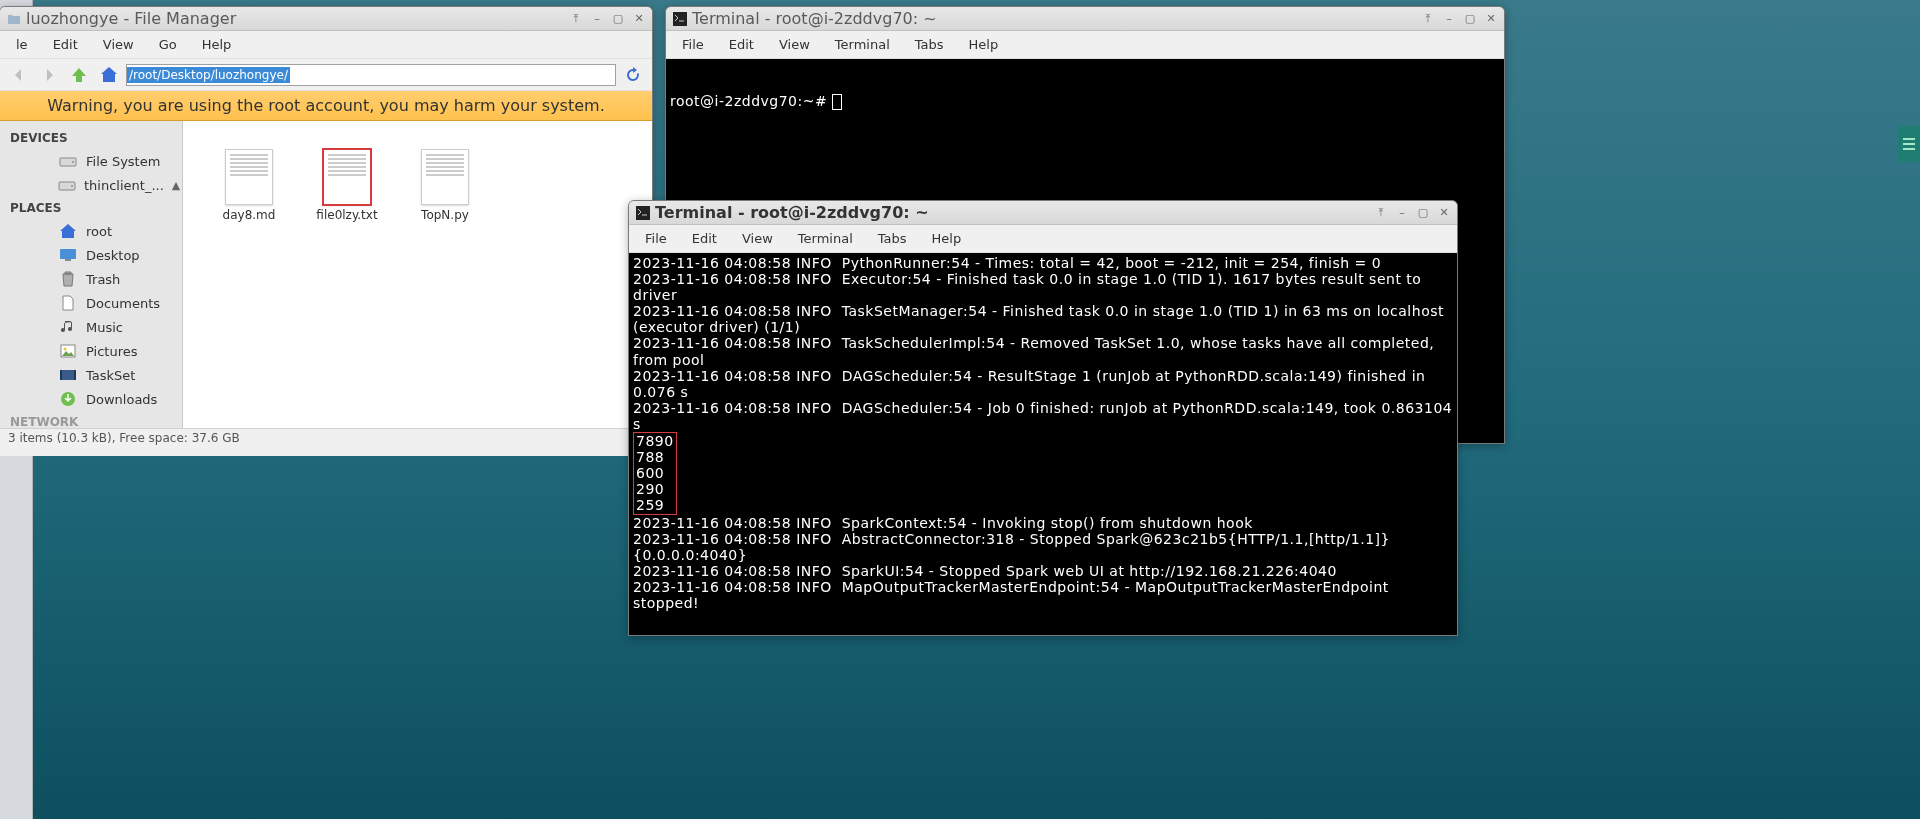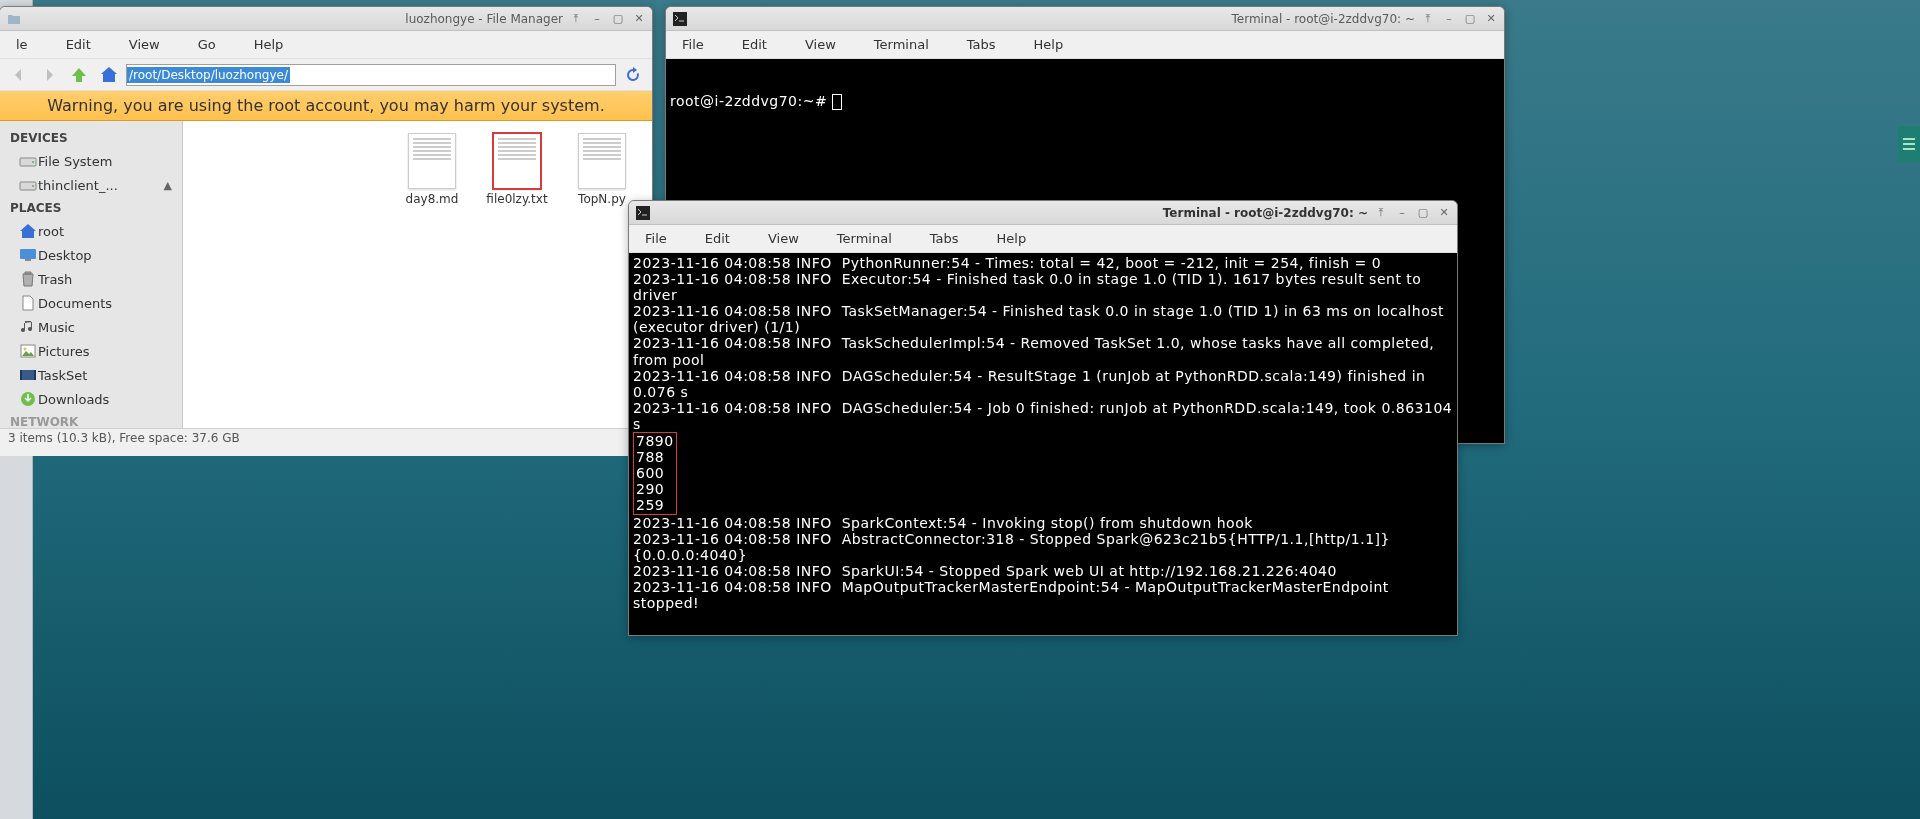--- a/index.html
+++ b/index.html
@@ -9,41 +9,41 @@
 .desktop-left { position: absolute; left: 0; top: 0; width: 33px; height: 819px; background: #d6d9de; border-right: 1px solid #b0b4b8; display: flex; flex-direction: column; align-items: center; padding-top: 4px; gap: 8px;}
 .desktop-left .tb-ico { width: 22px; height: 22px; display:flex;align-items:center;justify-content:center; color:#555; }
 .right-tab { position:absolute; right:0; top:126px; width:22px; height:36px; background:#1e7e71; border-radius:3px 0 0 3px; display:flex; align-items:center; justify-content:center; }
 .right-tab .bars{display:flex;flex-direction:column;gap:3px;}
 .right-tab .bars span{display:block;width:12px;height:2px;background:#a8e6c5;}
 
 .window { position: absolute; background: #f0f0f0; border: 1px solid #7a7a7a; border-radius: 6px 6px 0 0; box-shadow: 0 2px 10px rgba(0,0,0,0.3); }
 .titlebar { height: 24px; background: linear-gradient(to bottom, #e8e8e8, #d8d8d8); border-bottom: 1px solid #c0c0c0; display: flex; align-items: center; padding: 0 4px 0 6px; border-radius: 6px 6px 0 0; gap:4px;}
 .titlebar.inactive { color: #888; }
 .titlebar .ticon { width: 16px; height: 16px; display:flex;align-items:center;justify-content:center;}
-.titlebar .ttext { flex: 1; text-align: right; font-size: 12px; color:#5a5a5a; }
+.titlebar .ttext { flex: 1; text-align: left; font-size: 16px; color:#5a5a5a; }
 .titlebar .wbtns { display: flex; gap: 3px; }
 .titlebar .wbtn { width: 18px; height: 16px; display:flex;align-items:center;justify-content:center; font-size:11px; color:#666; cursor:pointer; border-radius:2px;}
 
-.menubar { height: 28px; background: #f0f0f0; display: flex; align-items: center; padding: 0 6px; gap: 18px; border-bottom:1px solid #e0e0e0;}
+.menubar { height: 28px; background: #f0f0f0; display: flex; align-items: center; padding: 0 6px; gap: 5px; border-bottom:1px solid #e0e0e0;}
 .menubar .mitem { padding: 3px 10px; font-size: 13px; color: #333; cursor: pointer; border-radius:3px;}
 
 
 .fm-toolbar { height: 32px; background: #f0f0f0; display:flex; align-items:center; padding:0 6px; gap:4px; border-bottom:1px solid #e0e0e0;}
 .fm-toolbar .nav-btn { width:26px; height:26px; display:flex; align-items:center; justify-content:center; cursor:pointer; }
 .fm-toolbar .path-entry { flex:1; height:22px; background:#fff; border:1px solid #a0a0a0; display:flex; align-items:center; }
 .fm-toolbar .path-entry .sel { background:#3b8ad8; color:#fff; padding:1px 2px; font-size:12px; }
 .fm-toolbar .reload { width:26px; height:26px; display:flex;align-items:center;justify-content:center; cursor:pointer; }
 .fm-warn { background: linear-gradient(to bottom, #ffce6e, #ffc14e); color:#333; font-size:16px; text-align:center; padding:5px 16px; border-bottom:1px solid #d89b2a;}
 .fm-body { display:flex; height: calc(100% - 24px - 28px - 32px - 25px - 20px); background:#fff;}
 .fm-sidebar { width:183px; background:#e6e6e6; border-right:1px solid #c8c8c8; padding:6px 0; overflow-y:auto;}
 .fm-sidebar .hdr { font-size:12px; font-weight:bold; color:#444; padding:4px 10px; }
-.fm-sidebar .sitem { display:flex; align-items:center; padding:3px 10px 3px 18px; font-size:13px; color:#333; cursor:pointer;}
+.fm-sidebar .sitem { display:flex; align-items:center; gap:8px; padding:3px 10px 3px 18px; font-size:13px; color:#333; cursor:pointer;margin-left:40px;}
 .fm-sidebar .sitem .sico { width:20px; height:18px; display:flex;align-items:center;justify-content:center;}
 .fm-sidebar .sitem .eject { margin-left:auto; font-size:11px; color:#666;}
-.fm-content { flex:1; background:#fff; padding:12px; display:flex; align-items:flex-start; gap:9px; flex-wrap:wrap; align-content:flex-start;justify-content:flex-end;}
+.fm-content { flex:1; background:#fff; padding:28px; display:flex; align-items:flex-start; gap:22px; flex-wrap:wrap; align-content:flex-start;}
 .fm-file { width:76px; display:flex; flex-direction:column; align-items:center; gap:3px; cursor:pointer;}
 .fm-file .thumb { width:48px; height:56px; background:#fff; border:1px solid #ccc; box-shadow:0 1px 2px rgba(0,0,0,0.15); position:relative; padding:4px;}
 .fm-file .thumb .lines { display:flex; flex-direction:column; gap:2px;}
 .fm-file .thumb .lines span{height:2px; background:#ccc;}
 .fm-file.selected .thumb { outline:2px solid #d83b3b; outline-offset:-1px;}
 .fm-file .fname { font-size:12px; color:#333; text-align:center; word-break:break-all;}
 .fm-status { height:28px; background:#f0f0f0; border-top:1px solid #d0d0d0; font-size:12px; color:#555; padding:2px 8px;}
 
 
 .term-body { background:#000; color:#fff; font-family:"DejaVu Sans Mono","Liberation Mono",monospace; font-size:14px; line-height:1.15; padding:2px 4px; overflow:hidden; white-space:pre-wrap; letter-spacing:0.5px;}

